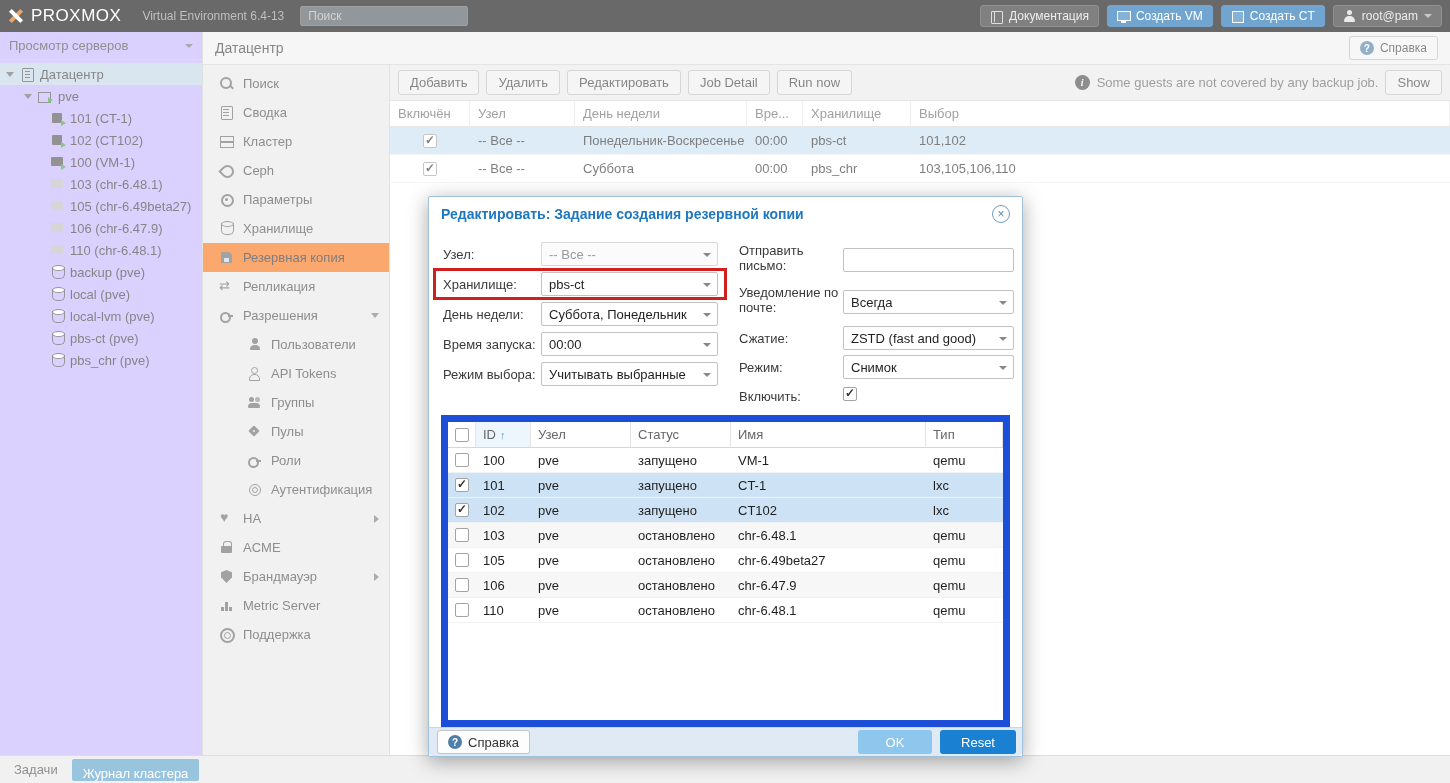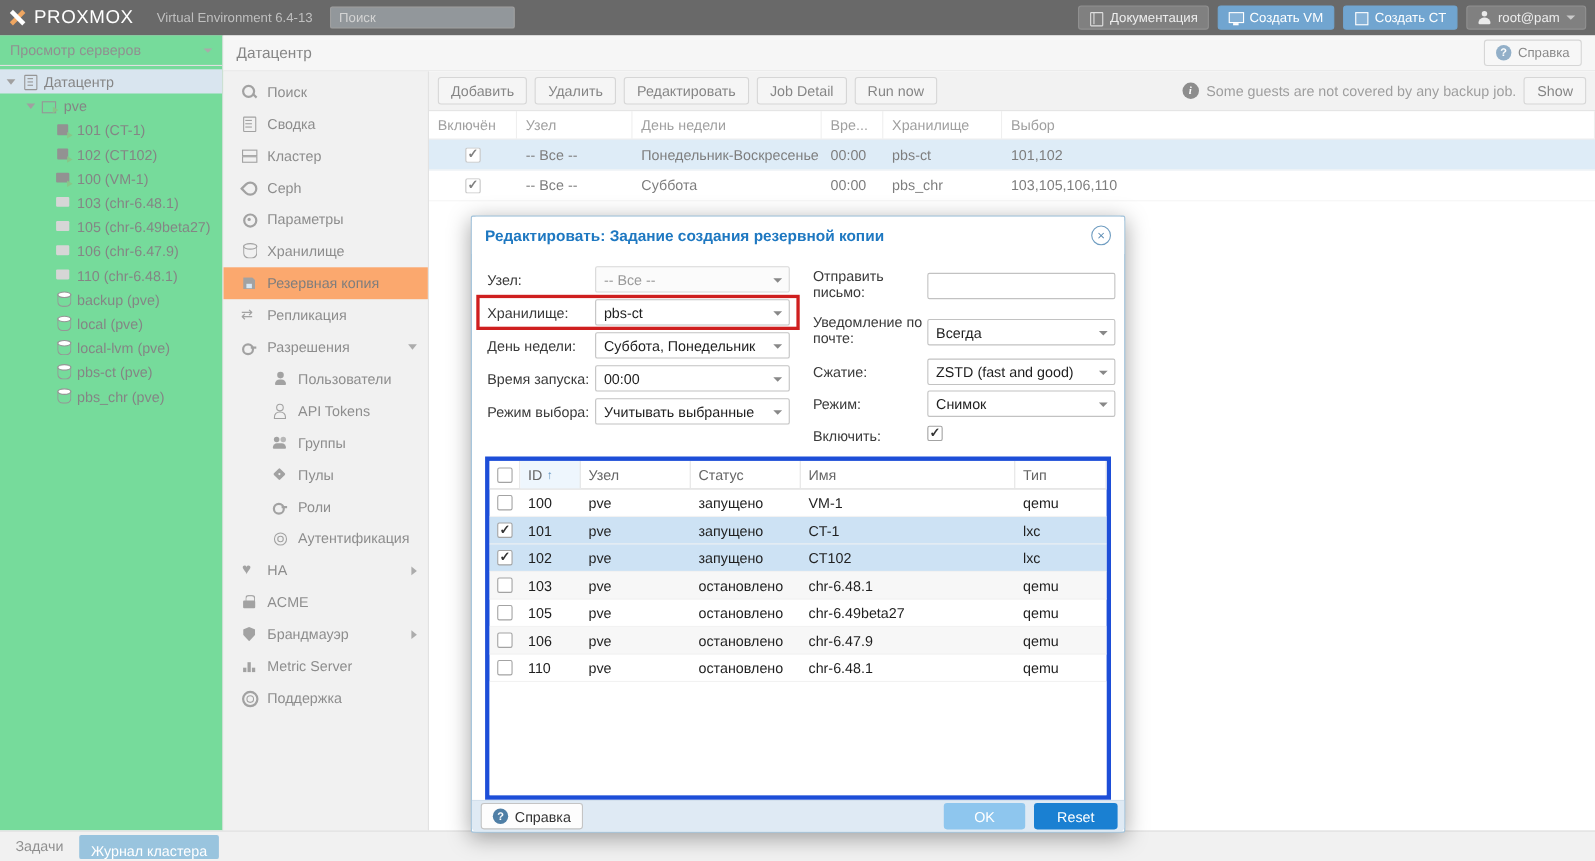--- a/index.html
+++ b/index.html
@@ -26,21 +26,21 @@
   .i-book::before{content:"";position:absolute;left:1px;top:1px;width:10px;height:11px;border:1px solid #ccc;border-radius:1px}
   .i-book::after{content:"";position:absolute;left:4px;top:1px;width:1px;height:11px;background:#ccc}
   .i-mon::before{content:"";position:absolute;left:0;top:1px;width:12px;height:8px;border:1px solid #fff;background:rgba(255,255,255,.15)}
   .i-mon::after{content:"";position:absolute;left:4px;bottom:0;width:5px;height:2px;background:#fff}
   .i-cube::before{content:"";position:absolute;left:1px;top:1px;width:10px;height:10px;border:1px solid #fff;background:rgba(255,255,255,.15)}
   .i-usr::before{content:"";position:absolute;left:4px;top:0;width:5px;height:5px;background:#ddd;border-radius:50%}
   .i-usr::after{content:"";position:absolute;left:1px;top:6px;width:11px;height:6px;background:#ddd;border-radius:5px 5px 1px 1px}
 
   
   .main{position:absolute;top:32px;left:0;right:0;bottom:28px;display:flex}
-  .resource-tree{width:203px;border-right:1px solid #cfcfcf;display:flex;flex-direction:column;background:#22c55e}
+  .resource-tree{width:203px;border-right:1px solid #cfcfcf;display:flex;flex-direction:column;background:#c4b5fd}
   .view-select{height:28px;border-bottom:1px solid #cdcdcd;display:flex;align-items:center;padding:0 9px;color:#4c4c4c;font-size:13px;gap:6px}
   .view-select .car{margin-left:auto;border-top-color:#777}
   .tree{list-style:none;padding-top:3px;font-size:13px;color:#3a3a3a;overflow:hidden}
   .tree li{display:flex;align-items:center;height:22px;gap:5px;white-space:nowrap;cursor:default}
   .tree li.sel{background:#c2d5e5}
   .lv0{padding-left:6px}.lv1{padding-left:24px}.lv2{padding-left:50px}
   .tg{width:0;height:0;border-left:4px solid transparent;border-right:4px solid transparent;border-top:5px solid #676767;margin-right:1px;flex:none}
 
   
   .ic{width:15px;height:15px;position:relative;display:inline-block;flex:none}
@@ -145,21 +145,21 @@
   .m-close::after{content:"×";margin-top:-1px}
   .m-body{flex:1;padding:8px 12px 0;position:relative}
   .form{position:relative;height:170px}
   .flabel{position:absolute;color:#3a3a3a;font-size:13px;line-height:15px}
   .ffield{position:absolute;height:24px;border:1px solid #c2c2c2;border-radius:2px;background:#fff;display:flex;align-items:center;padding:0 7px;font-size:13px;color:#1f1f1f;overflow:hidden;white-space:nowrap}
   .ffield.combo{padding-right:18px}
   .ffield .fcar{position:absolute;right:6px;top:10px;width:0;height:0;border-left:4px solid transparent;border-right:4px solid transparent;border-top:4px solid #888}
   .ffield.disabled{color:#9a9a9a;background:#fbfbfb;border-color:#d8d8d8}
   .red-annotation{position:absolute;left:-8px;top:29px;width:294px;height:32px;border:3px solid #cf1f1f;z-index:5;pointer-events:none}
 
-  .mgrid{margin-top:6px;border:4px solid #1d4ed8;height:312px;display:flex;flex-direction:column;overflow:hidden}
+  .mgrid{margin-top:6px;border:7px solid #1d4ed8;height:312px;display:flex;flex-direction:column;overflow:hidden}
   .mg-head{display:flex;height:26px;border-bottom:1px solid #d6d6d6;color:#666;background:#fff;flex:none}
   .mg-head .g{display:flex;align-items:center;padding:0 7px;border-right:1px solid #e4e4e4;height:100%;gap:4px}
   .g-cb{width:28px;justify-content:center}
   .g-id{width:55px;background:#eef6fd}
   .g-node{width:100px}.g-status{width:100px}.g-name{width:195px}.g-type{flex:1;border-right:none}
   .sort-ar{color:#5f93c0;font-size:11px}
   .mg-row{display:flex;height:25px;align-items:center;font-size:13px;color:#1f1f1f;border-bottom:1px solid #f2f2f2;flex:none}
   .mg-row .g{padding:0 7px;display:flex;align-items:center;height:100%;overflow:hidden;white-space:nowrap;border-right:none;gap:4px}
   .mg-row.alt{background:#f7f7f7}
   .mg-row.rowsel{background:#cde2f4}

